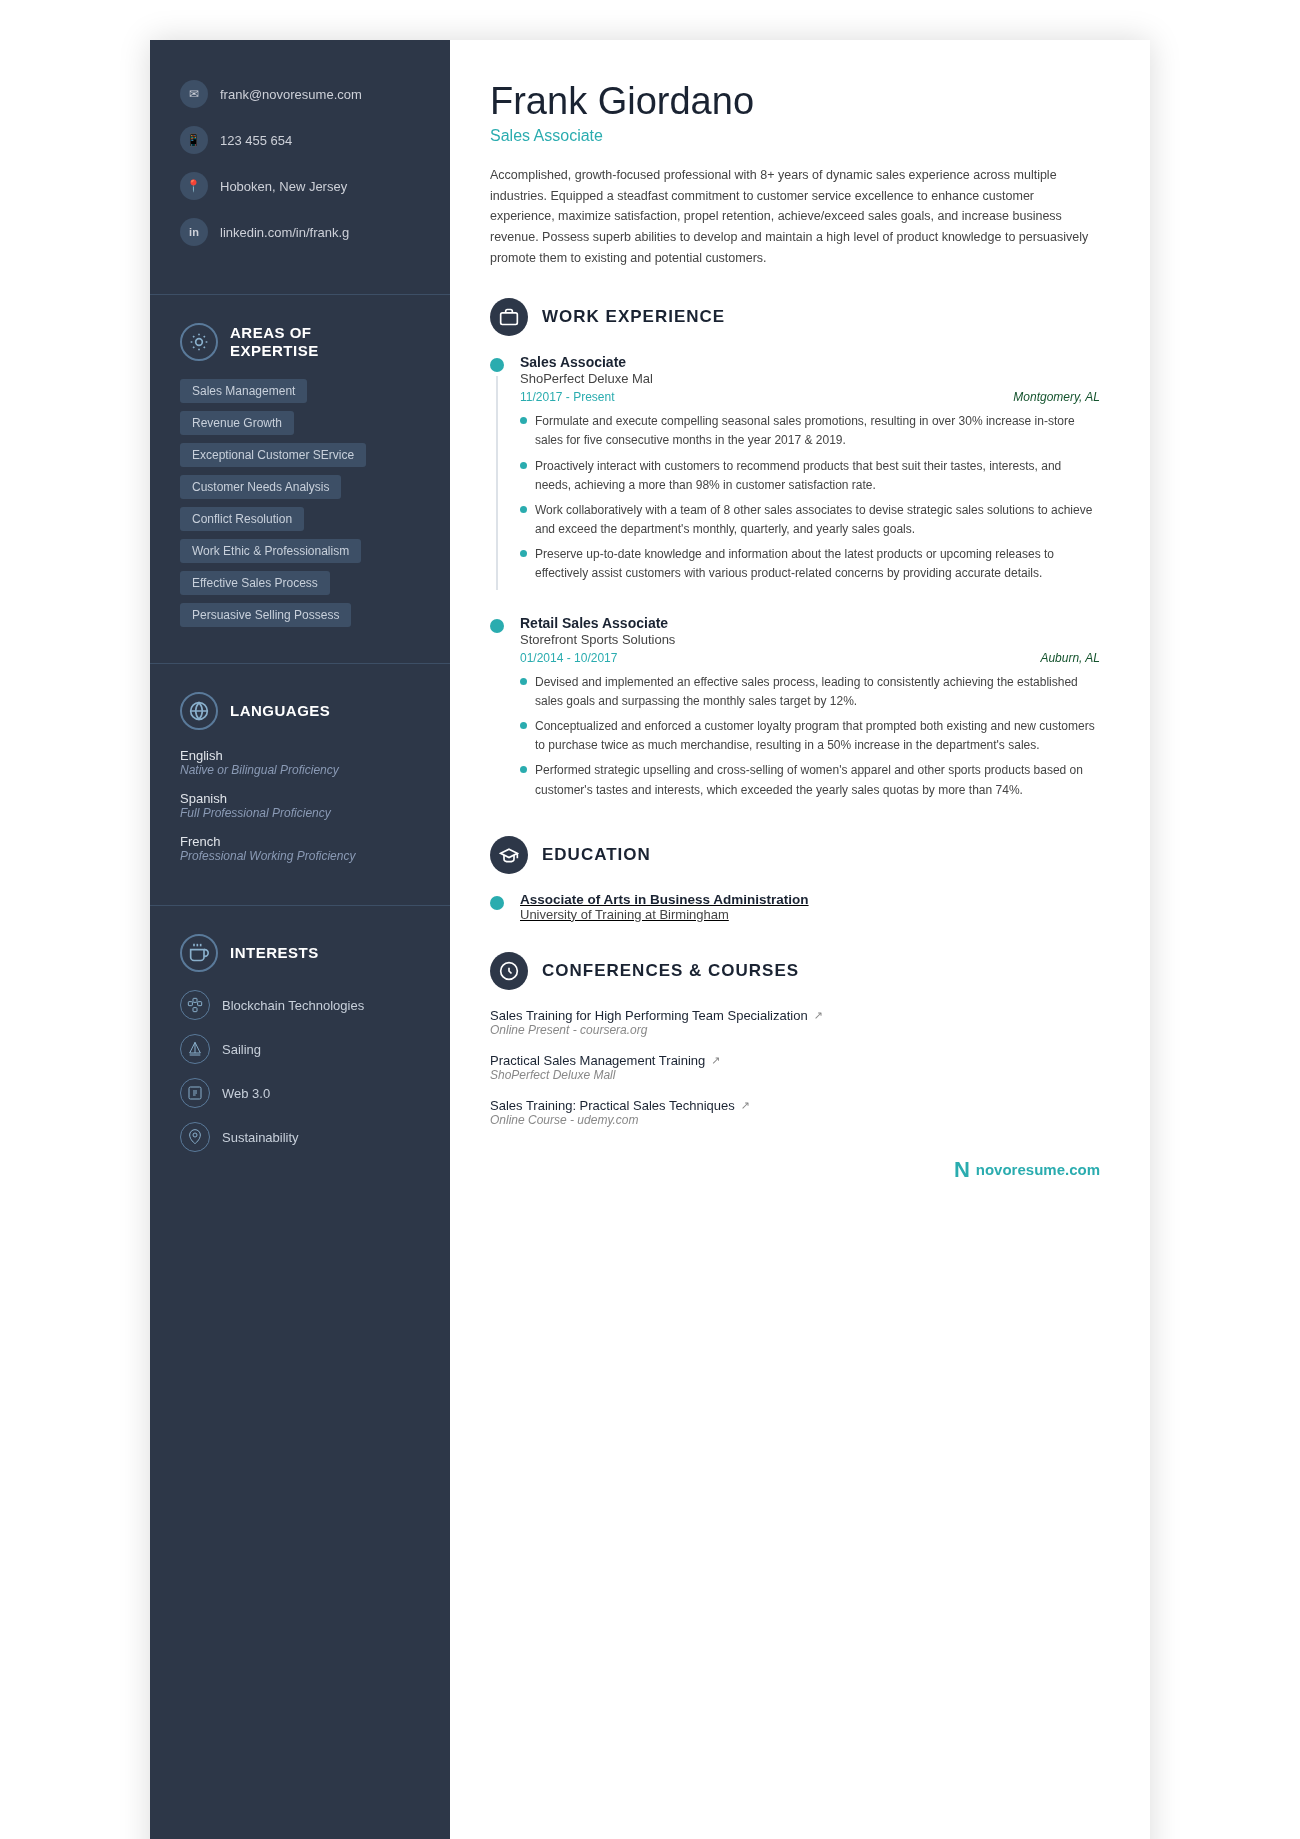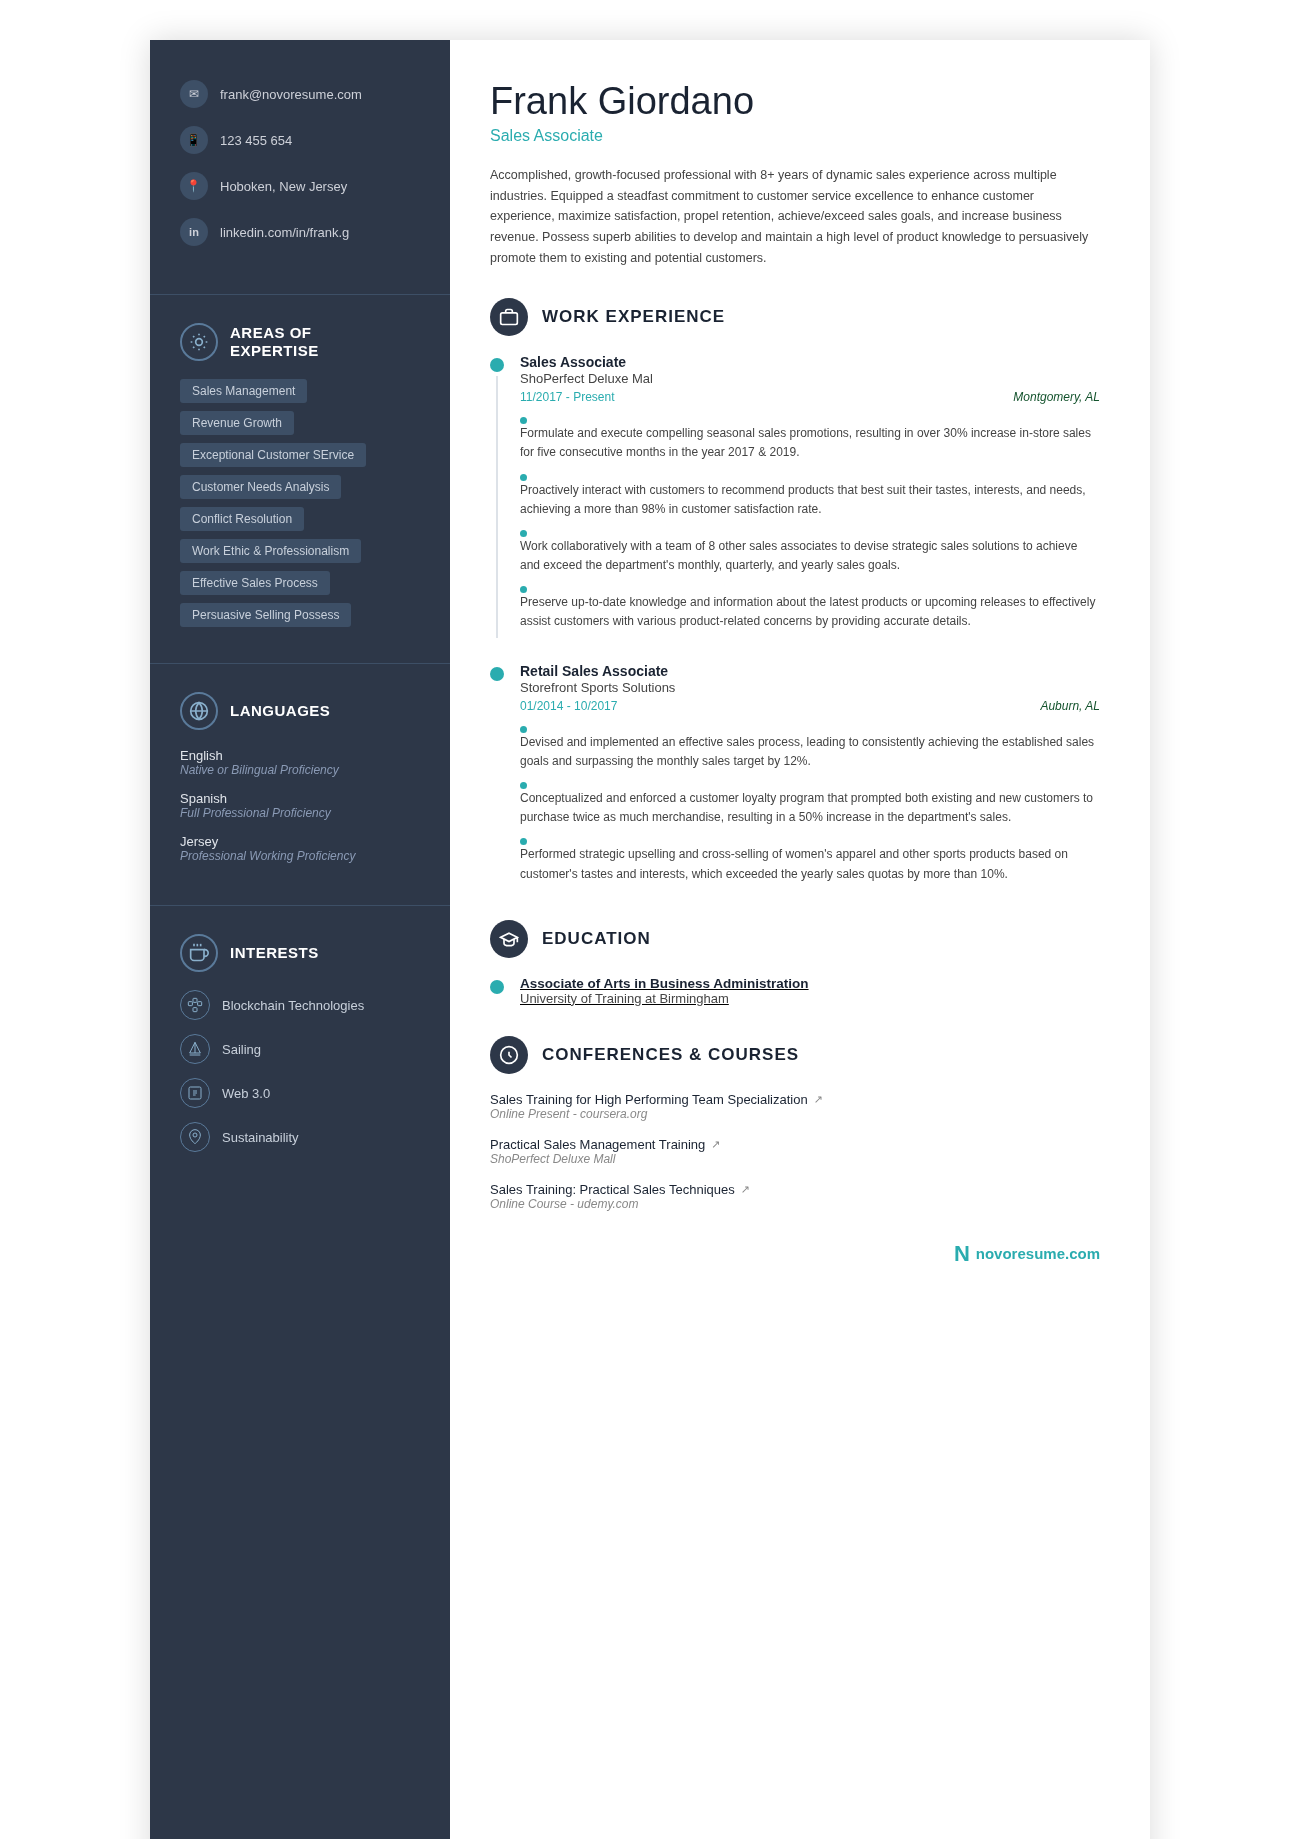--- a/index.html
+++ b/index.html
@@ -233,21 +233,20 @@
       list-style: none;
       padding: 0;
     }
     .work-bullets li {
       font-size: 12px;
       color: #444;
       line-height: 1.6;
       margin-bottom: 6px;
       display: flex;
       align-items: flex-start;
-      flex-direction: column;
     }
     .bullet-dot {
       width: 7px;
       height: 7px;
       background: #2aacaf;
       border-radius: 50%;
       flex-shrink: 0;
       margin-top: 5px;
       margin-right: 8px;
     }
@@ -376,21 +375,21 @@
       </div>
       <div class="language-item">
         <div class="language-name">English</div>
         <div class="language-level">Native or Bilingual Proficiency</div>
       </div>
       <div class="language-item">
         <div class="language-name">Spanish</div>
         <div class="language-level">Full Professional Proficiency</div>
       </div>
       <div class="language-item">
-        <div class="language-name">Jersey</div>
+        <div class="language-name">French</div>
         <div class="language-level">Professional Working Proficiency</div>
       </div>
     </div>
 
     <div class="sidebar-section">
       <div class="sidebar-section-header">
         <div class="section-icon-circle">
           <svg width="20" height="20" viewBox="0 0 24 24" fill="none" stroke="#8ab0cc" stroke-width="2">
             <path d="M18 8h1a4 4 0 0 1 0 8h-1"></path>
               <path d="M2 8h16v9a4 4 0 0 1-4 4H6a4 4 0 0 1-4-4V8z"></path>
@@ -511,21 +510,21 @@
             <li>
                 <span class="bullet-dot"></span>
                 <span>Devised and implemented an effective sales process, leading to consistently achieving the established sales goals and surpassing the monthly sales target by 12%.</span>
               </li>
             <li>
                 <span class="bullet-dot"></span>
                 <span>Conceptualized and enforced a customer loyalty program that prompted both existing and new customers to purchase twice as much merchandise, resulting in a 50% increase in the department's sales.</span>
               </li>
             <li>
                 <span class="bullet-dot"></span>
-                <span>Performed strategic upselling and cross-selling of women's apparel and other sports products based on customer's tastes and interests, which exceeded the yearly sales quotas by more than 10%.</span>
+                <span>Performed strategic upselling and cross-selling of women's apparel and other sports products based on customer's tastes and interests, which exceeded the yearly sales quotas by more than 74%.</span>
               </li>
           </ul>
         </div>
       </div>
     </div>
 
     <div class="main-section">
       <div class="main-section-header">
         <div class="main-section-icon">
           <svg width="20" height="20" viewBox="0 0 24 24" fill="none" stroke="#fff" stroke-width="2">

